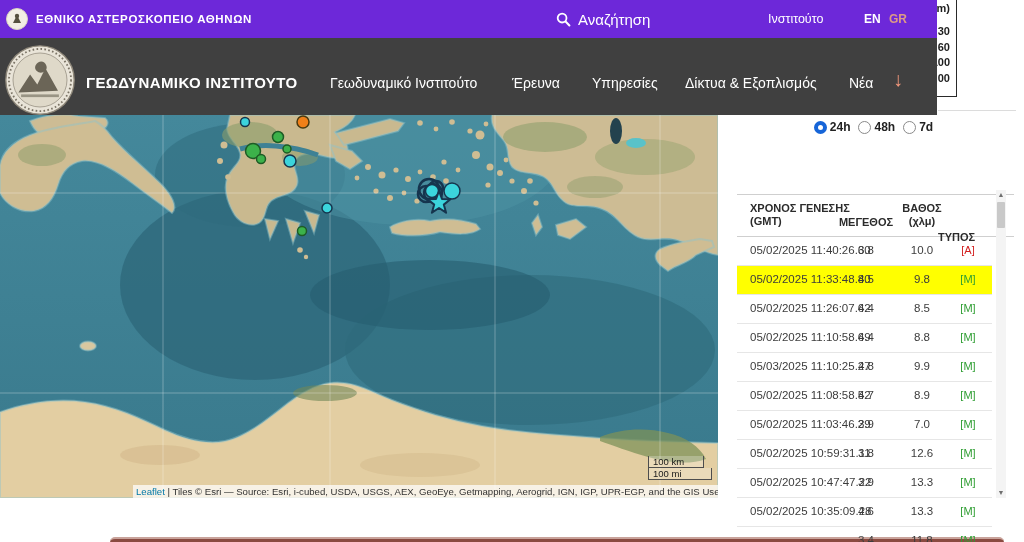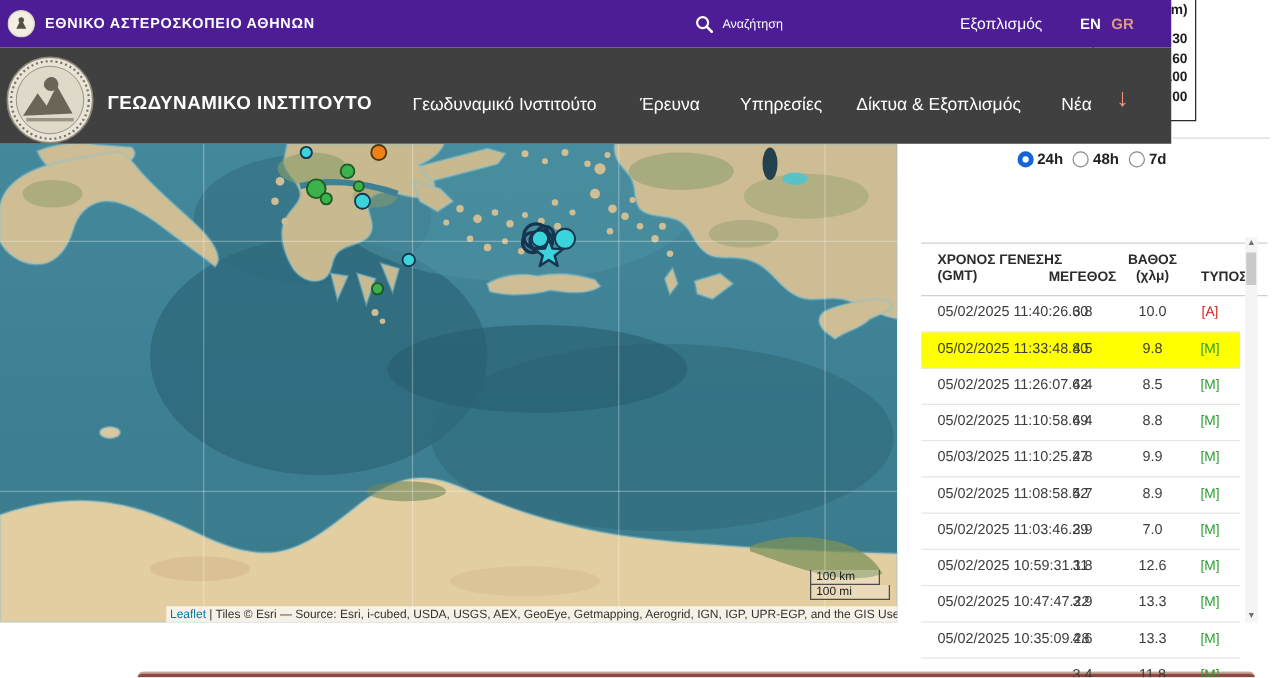--- a/index.html
+++ b/index.html
@@ -7,26 +7,26 @@
         font-family:"Liberation Sans",sans-serif;-webkit-font-smoothing:antialiased;}
 
   
   .legend-box{position:absolute;left:874px;top:-3px;width:83px;height:100px;background:#fff;
               border:1.5px solid #2a2a2a;z-index:1;box-sizing:border-box;}
   .legend-line{position:absolute;right:6px;font-size:11px;font-weight:bold;color:#1d1d1d;}
 
   .right-top-divider{position:absolute;left:938px;top:110px;width:78px;height:1px;background:#dcdcdc;z-index:1;}
 
   
-  .topbar{position:absolute;left:0;top:0;width:937px;height:38px;background:#4c1d95;z-index:3;}
+  .topbar{position:absolute;left:0;top:0;width:937px;height:38px;background:#6d28d9;z-index:3;}
   .site-logo{position:absolute;left:6px;top:8px;width:22px;height:22px;}
   .site-title{position:absolute;left:36px;top:0;height:38px;line-height:38px;color:#fff;
               font-size:11.5px;font-weight:bold;letter-spacing:.6px;}
   .search{position:absolute;left:556px;top:0;height:38px;display:flex;align-items:center;gap:7px;
-          color:#fff;font-size:10px;cursor:pointer;}
+          color:#fff;font-size:15px;cursor:pointer;}
   .contact{position:absolute;left:768px;top:0;height:38px;line-height:38px;color:#fff;font-size:12.5px;cursor:pointer;}
   .lang{position:absolute;top:0;height:38px;line-height:38px;font-size:12px;font-weight:bold;cursor:pointer;}
   .lang-en{left:864px;color:#fff;}
   .lang-gr{left:889px;color:#DE9B85;}
 
   
   .navbar{position:absolute;left:0;top:38px;width:937px;height:77px;background:#404040;z-index:3;}
   .seal{position:absolute;left:4px;top:6px;width:72px;height:72px;cursor:pointer;}
   .brand{position:absolute;left:86px;top:36px;color:#fff;font-size:15px;font-weight:bold;letter-spacing:.4px;}
   .nav-item{position:absolute;top:37px;color:#fff;font-size:14px;cursor:pointer;white-space:nowrap;}
@@ -50,21 +50,21 @@
            align-items:center;gap:8px;z-index:1;}
   .radio-opt{display:flex;align-items:center;gap:3px;font-size:12px;font-weight:bold;color:#222;cursor:pointer;}
   .radio{width:13px;height:13px;border-radius:50%;border:1.5px solid #8a8a8a;background:#fff;box-sizing:border-box;}
   .radio.checked{border:4px solid #1665D8;}
 
   .table-wrap{position:absolute;left:737px;top:148px;width:277px;border-top:1px solid #cfcfcf;z-index:1;margin-top:46px;}
   .thead{position:relative;height:41px;border-bottom:1px solid #cfcfcf;font-size:11px;font-weight:bold;color:#2b2b2b;}
   .h-time{position:absolute;left:13px;top:7px;line-height:13px;}
   .h-mag{position:absolute;left:99px;width:60px;top:21px;text-align:center;}
   .h-depth{position:absolute;left:155px;width:60px;top:7px;line-height:13px;text-align:center;}
-  .h-type{position:absolute;left:201px;width:60px;top:21px;text-align:right;}
+  .h-type{position:absolute;left:201px;width:60px;top:36px;text-align:left;}
 
   .tbody{position:relative;text-decoration:underline;}
   .trow{position:relative;width:255px;height:28px;border-bottom:1px solid #e6e6e6;font-size:11.5px;
         color:#3c3c3c;line-height:27px;cursor:pointer;}
   .c-date{position:absolute;left:13px;}
   .c-mag{position:absolute;left:99px;width:60px;text-align:center;}
   .c-depth{position:absolute;left:155px;width:60px;text-align:center;}
   .c-type{position:absolute;left:201px;width:60px;text-align:center;font-size:11px;}
 
   .scrollbar{position:absolute;left:996px;top:190px;width:10px;height:308px;background:#F4F4F4;z-index:1;}
@@ -99,21 +99,21 @@
       <circle cx="11" cy="8" r="2.2" fill="#55503f"></circle>
     </svg>
     <div class="site-title">ΕΘΝΙΚΟ ΑΣΤΕΡΟΣΚΟΠΕΙΟ ΑΘΗΝΩΝ</div>
     <div class="search">
       <svg width="15" height="15" viewBox="0 0 16 16">
         <circle cx="6.5" cy="6.5" r="4.7" fill="none" stroke="#fff" stroke-width="1.9"></circle>
         <line x1="10.2" y1="10.2" x2="14.3" y2="14.3" stroke="#fff" stroke-width="2.2" stroke-linecap="round"></line>
       </svg>
       <span>Αναζήτηση</span>
     </div>
-    <div class="contact">Εξοπλισμός</div>
+    <div class="contact">Ινστιτούτο</div>
     <div class="lang lang-en">EN</div>
     <div class="lang lang-gr">GR</div>
   </div>
 
   <div class="navbar">
     <svg class="seal" viewBox="0 0 80 80">
       <circle cx="40" cy="40" r="38" fill="#E9E4D8" stroke="#8f887a" stroke-width="1.5"></circle>
       <circle cx="40" cy="40" r="34.5" fill="none" stroke="#7b7466" stroke-width="2" stroke-dasharray="1.8,2.6"></circle>
       <circle cx="40" cy="40" r="30" fill="#DFD9C9" stroke="#8f887a" stroke-width="0.8"></circle>
       <path d="M16,54 L29,34 L37,45 L46,27 L60,52 Z" fill="#6b6557"></path>

